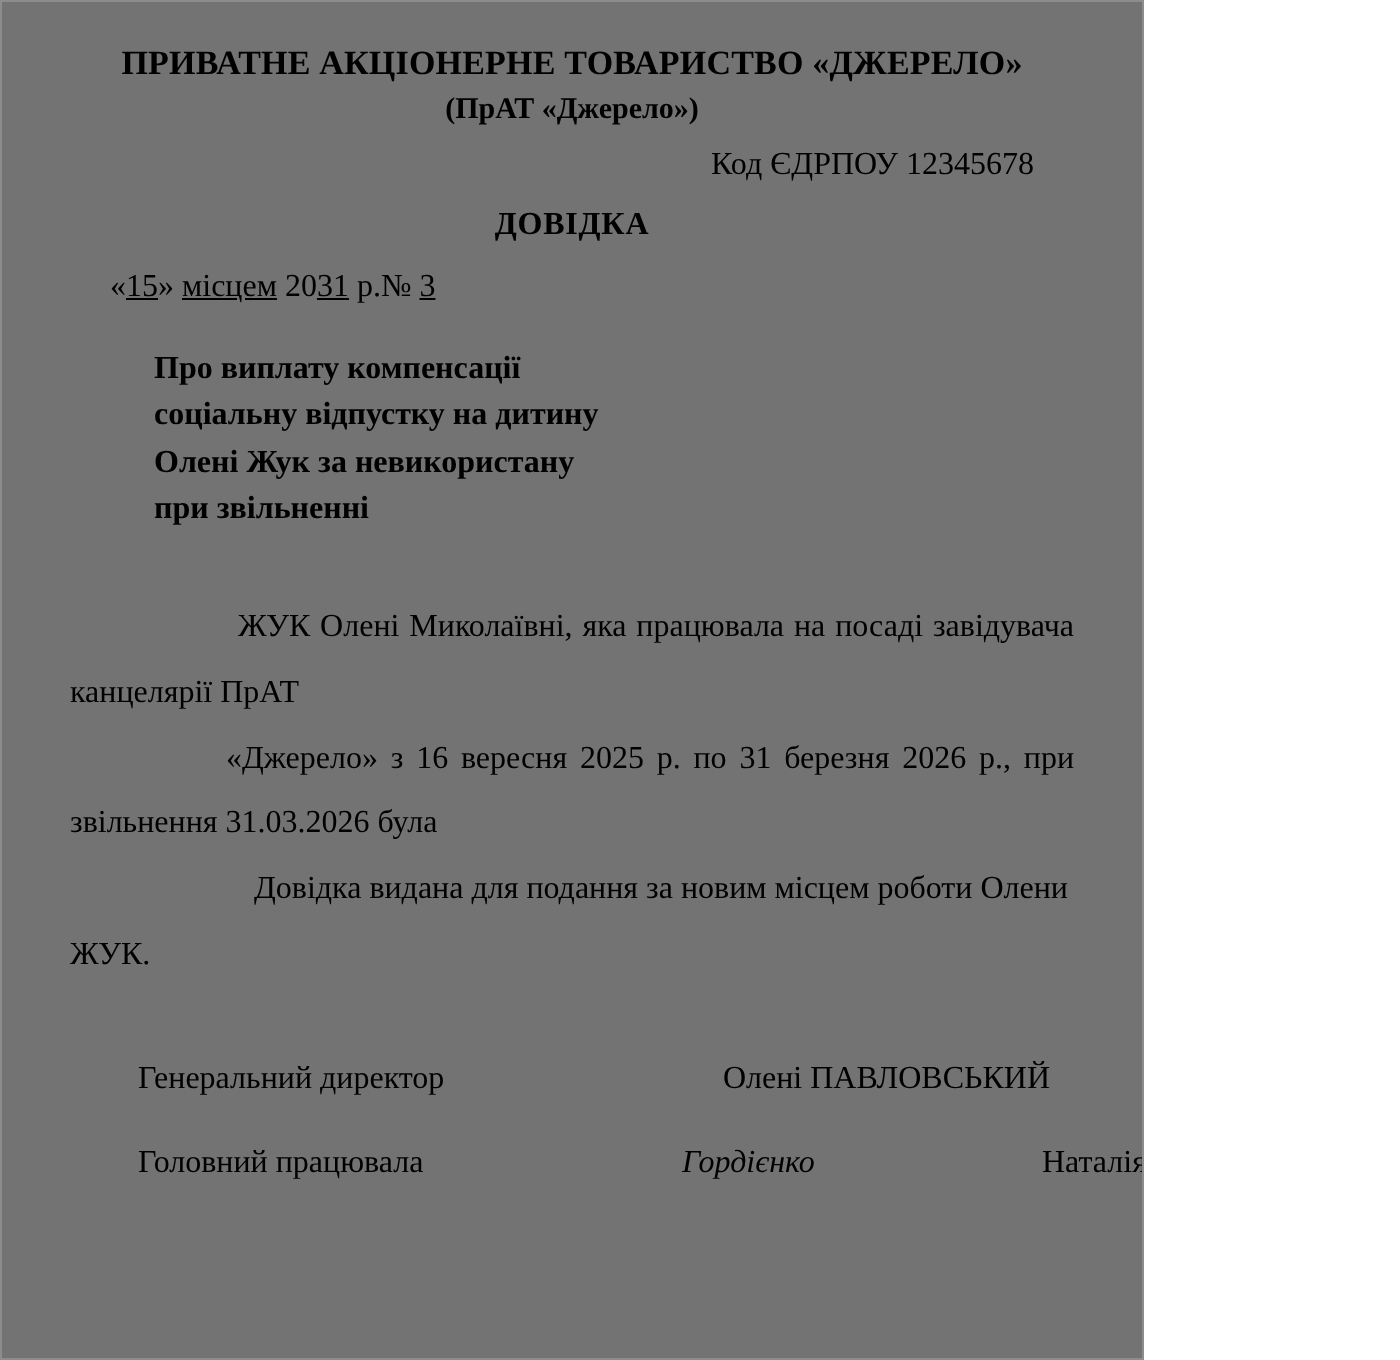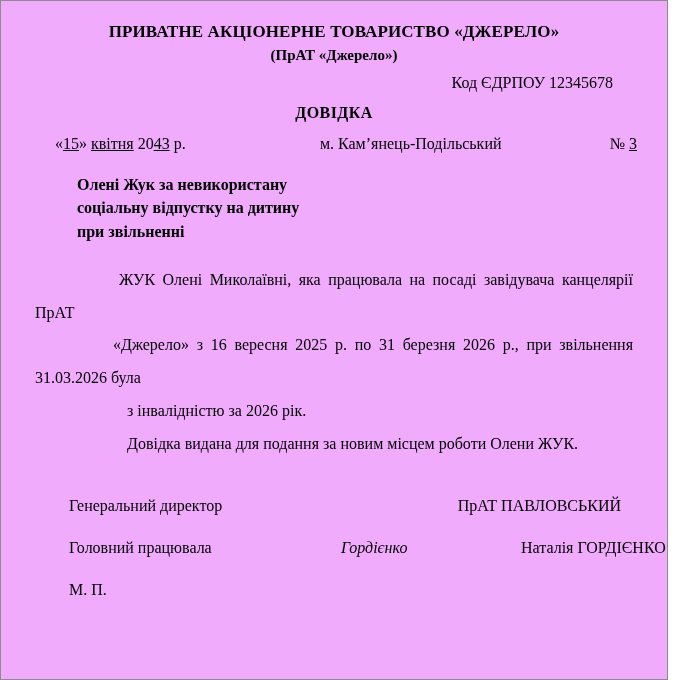--- a/index.html
+++ b/index.html
@@ -4,24 +4,24 @@
 <title>Довідка</title>
 <style>
   html, body {
     margin: 0;
     padding: 0;
     background: #ffffff;
   }
 
   .page {
     position: relative;
-    width: 668px;
+    width: 572px;
     height: 680px;
     box-sizing: border-box;
-    background: #f0abfc;
+    background: #737373;
     border: 1px solid #8c8c8c;
     font-family: "Liberation Serif", "DejaVu Serif", serif;
     color: #000000;
     overflow: hidden;
   }
 
   .inner {
     padding: 20px 28px 0 28px;
   }
 
@@ -75,21 +75,21 @@
     margin-top: 20px;
     padding-left: 48px;
     font-weight: bold;
     font-size: 16px;
     line-height: 1.45;
   }
   .subject div { white-space: nowrap; }
 
   
   .body {
-    margin-top: 21px;
+    margin-top: 32px;
     font-size: 16px;
     line-height: 2.05;
     padding: 0 6px 0 6px;
     text-align: justify;
   }
   .body p {
     margin: 0;
     text-indent: 84px;
   }
   .body p.p-wide { text-indent: 78px; }
@@ -122,48 +122,46 @@
 
 <div class="page">
   <div class="inner">
 
     <div class="org-name">ПРИВАТНЕ АКЦІОНЕРНЕ ТОВАРИСТВО «ДЖЕРЕЛО»</div>
     <div class="org-short">(ПрАТ «Джерело»)</div>
     <div class="edrpou">Код ЄДРПОУ 12345678</div>
     <div class="doc-title">ДОВІДКА</div>
 
     <div class="meta-row">
-      <span class="meta-date"><span>«</span><span class="u">15</span><span>»</span><span>&nbsp;</span><span class="u">квітня</span><span>&nbsp;</span><span>20</span><span class="u">43</span><span> р.</span>
+      <span class="meta-date"><span>«</span><span class="u">15</span><span>»</span><span>&nbsp;</span><span class="u">місцем</span><span>&nbsp;</span><span>20</span><span class="u">31</span><span> р.</span>
       </span>
-      <span class="meta-city">м. Кам’янець-Подільський</span>
       <span class="meta-number"><span>№</span><span>&nbsp;</span><span class="u">3</span>
       </span>
     </div>
 
     <div class="subject">
+      <div>Про виплату компенсації</div>
+      <div>соціальну відпустку на дитину</div>
       <div>Олені Жук за невикористану</div>
-      <div>соціальну відпустку на дитину</div>
       <div>при звільненні</div>
     </div>
 
     <div class="body">
       <p>ЖУК Олені Миколаївні, яка працювала на посаді завідувача канцелярії ПрАТ</p>
       <p class="p-wide">«Джерело» з 16 вересня 2025 р. по 31 березня 2026 р., при звільнення 31.03.2026 була</p>
-      <p class="p-last">з інвалідністю за 2026 рік.</p>
       <p class="p-last">Довідка видана для подання за новим місцем роботи Олени ЖУК.</p>
     </div>
 
     <div class="signatures">
       <div class="sig-row">
         <span class="sig-title">Генеральний директор</span>
-        <span class="sig-name">ПрАТ ПАВЛОВСЬКИЙ</span>
+        <span class="sig-name">Олені ПАВЛОВСЬКИЙ</span>
       </div>
       <div class="sig-row">
         <span class="sig-title">Головний працювала</span>
         <span class="sig-sign">Гордієнко</span>
         <span class="sig-name">Наталія ГОРДІЄНКО</span>
       </div>
     </div>
 
-    <div class="stamp">М. П.</div>
 
   </div>
 </div>
 
 </body></html>

